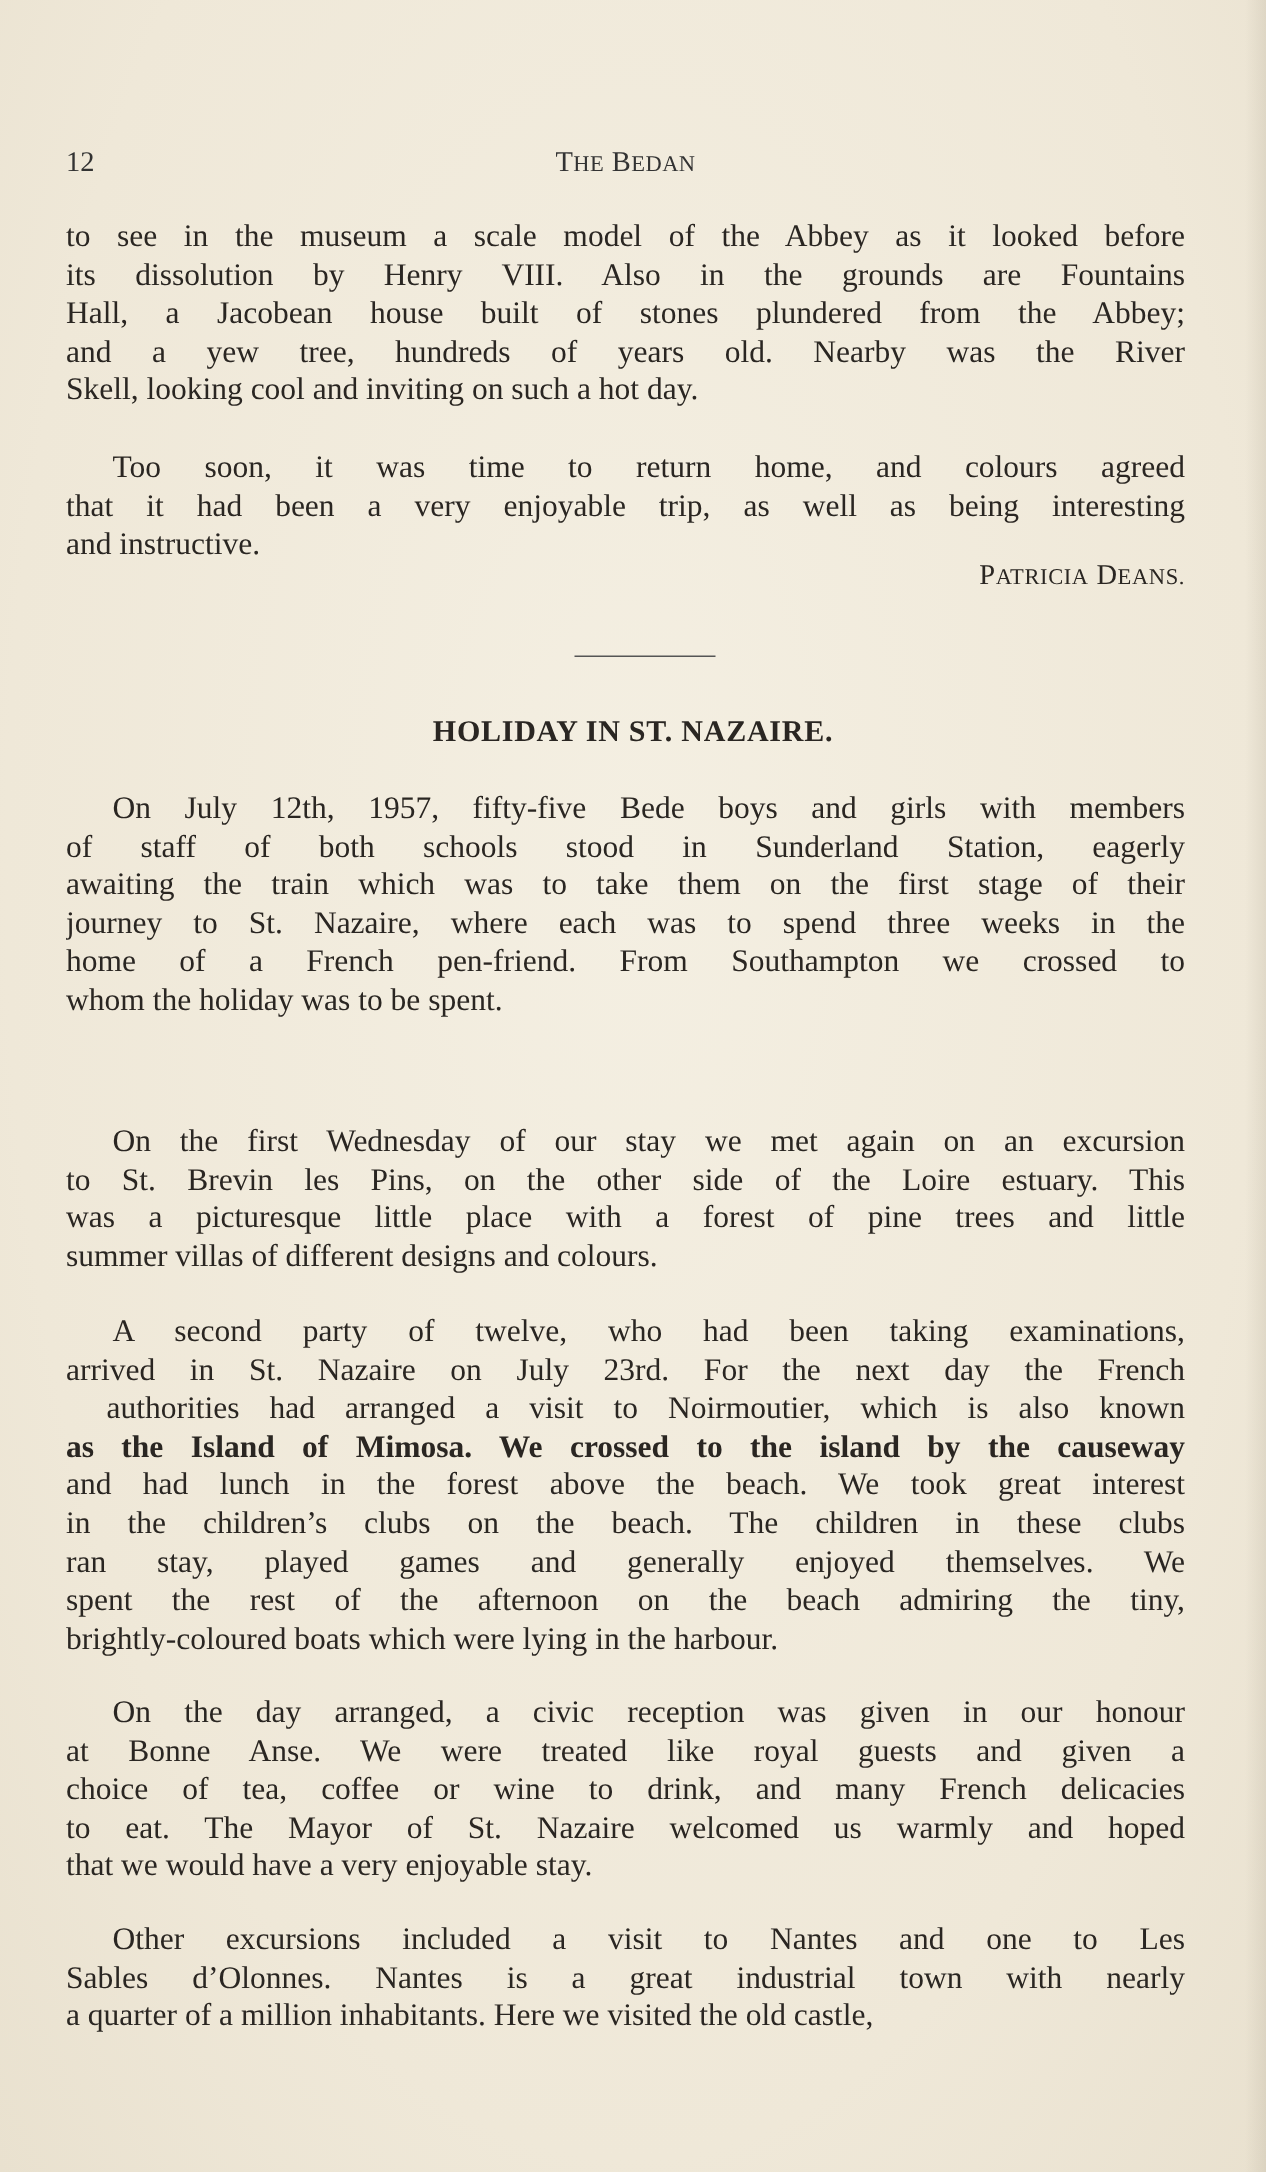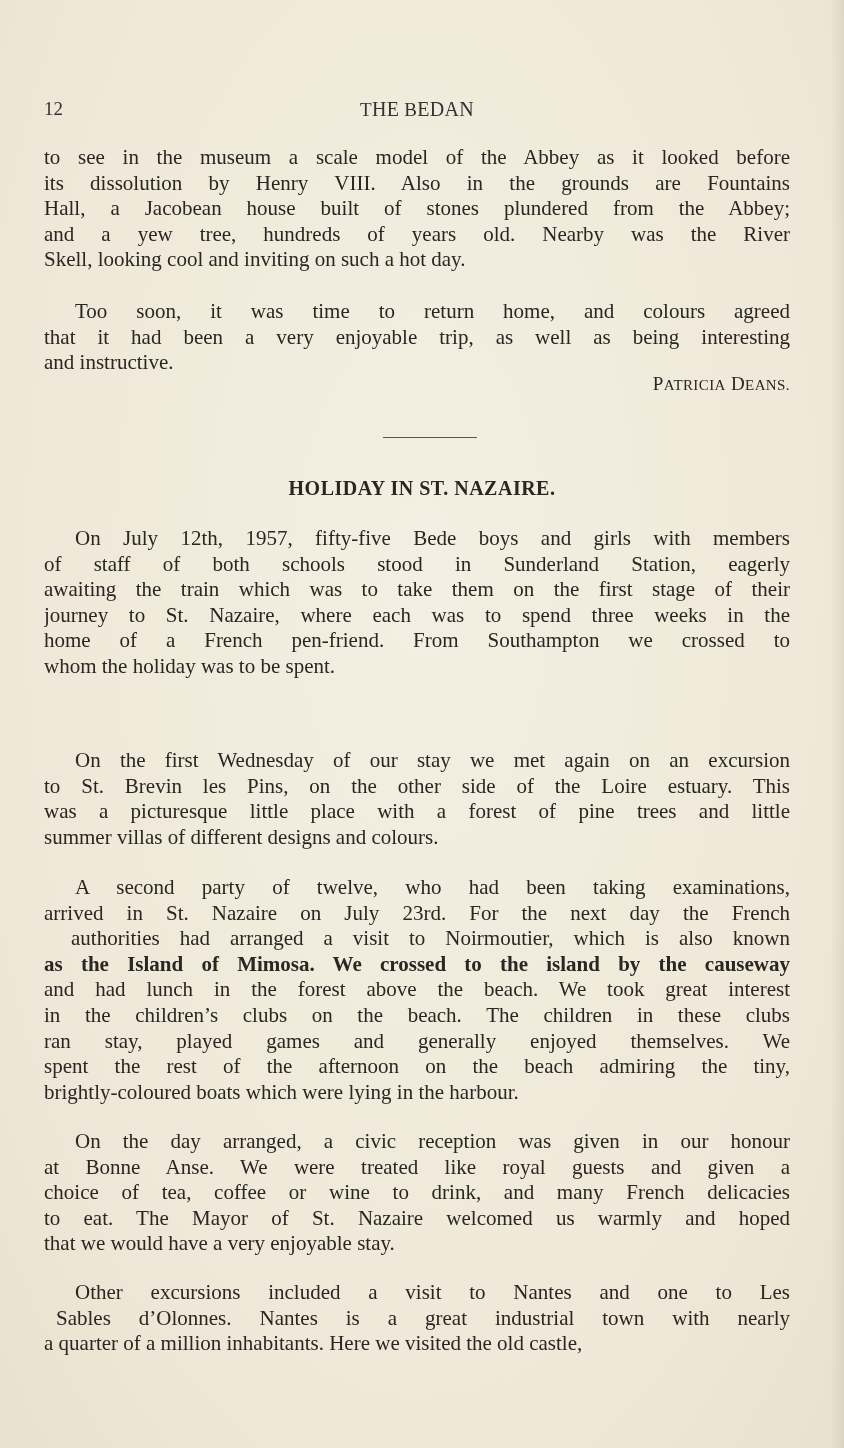--- a/index.html
+++ b/index.html
@@ -21,21 +21,21 @@
   .header {
     position: absolute; top: 98px; left: 44px; right: 54px; height: 26px;
   }
   .page-num {
     position: absolute; left: 0; top: 0; font-size: 19px; color: #333;
   }
   .running-head {
     position: absolute; left: 0; right: 0; text-align: center; top: 0;
     font-size: 19px; letter-spacing: 0.3px; color: #333;
   }
-  .running-head .sc { font-size: 20px; text-align: right; }
+  .running-head .sc { font-size: 15px; text-align: right; }
   .body {
     position: absolute; left: 44px; width: 746px;
     font-size: 21px; line-height: 23.4px; text-align: justify;
   }
   .p { margin: 0; text-indent: 0; }
   .p.indent { text-indent: 31px; }
   .p::after { content: ""; display: inline-block; width: 100%; height: 0; }
   .p.last::after { display: none; }
   .signature {
     text-align: right; font-size: 19px; letter-spacing: 0.4px; margin-top: 4px; font-family: Liberation Serif, serif;
@@ -114,16 +114,16 @@
     </div>
   <div class="body" style="top:1130px;">
       <div class="p indent" style="height: 25.6px; overflow: hidden;">On the day arranged, a civic reception was given in our honour</div>
       <div class="p" style="height: 25.6px; overflow: hidden;">at Bonne Anse.  We were treated like royal guests and given a</div>
       <div class="p" style="height: 25.6px; overflow: hidden;">choice of tea, coffee or wine to drink, and many French delicacies</div>
       <div class="p" style="height: 25.6px; overflow: hidden;">to eat.  The Mayor of St. Nazaire welcomed us warmly and hoped</div>
       <div class="p last" style="height: 25.6px; overflow: hidden;">that we would have a very enjoyable stay.</div>
     </div>
   <div class="body" style="top:1281px;">
       <div class="p indent" style="height: 25.6px; overflow: hidden;">Other excursions included a visit to Nantes and one to Les</div>
-      <div class="p" style="height: 25.6px; overflow: hidden; margin-left: 12px;">Sables d’Olonnes.  Nantes is a great industrial town with nearly</div>
+      <div class="p" style="height: 25.6px; overflow: hidden;">Sables d’Olonnes.  Nantes is a great industrial town with nearly</div>
       <div class="p last" style="height: 25.6px; overflow: hidden;">a quarter of a million inhabitants.  Here we visited the old castle,</div>
     </div>
 </div>
 
 </body></html>

